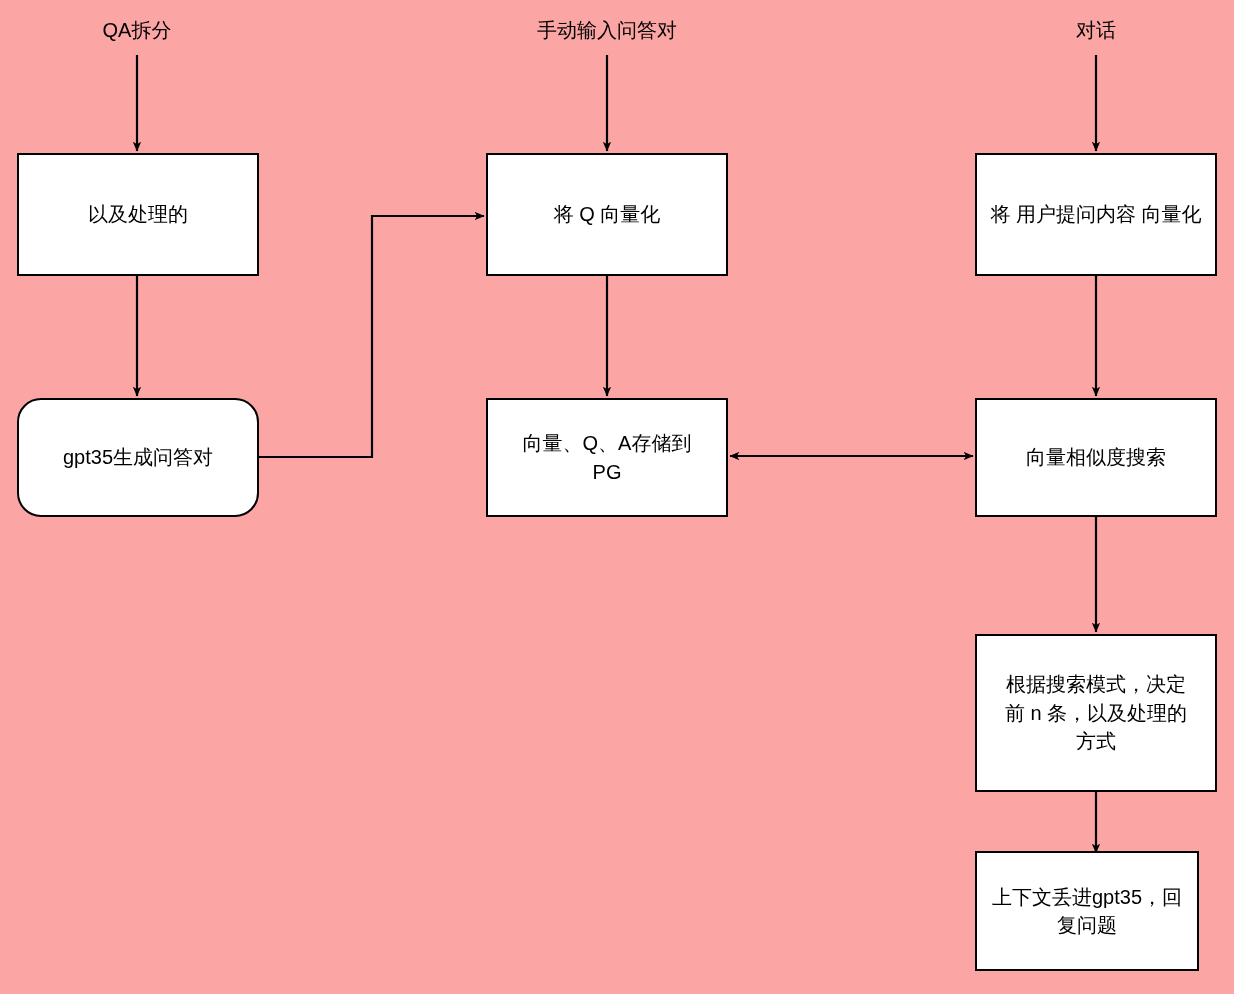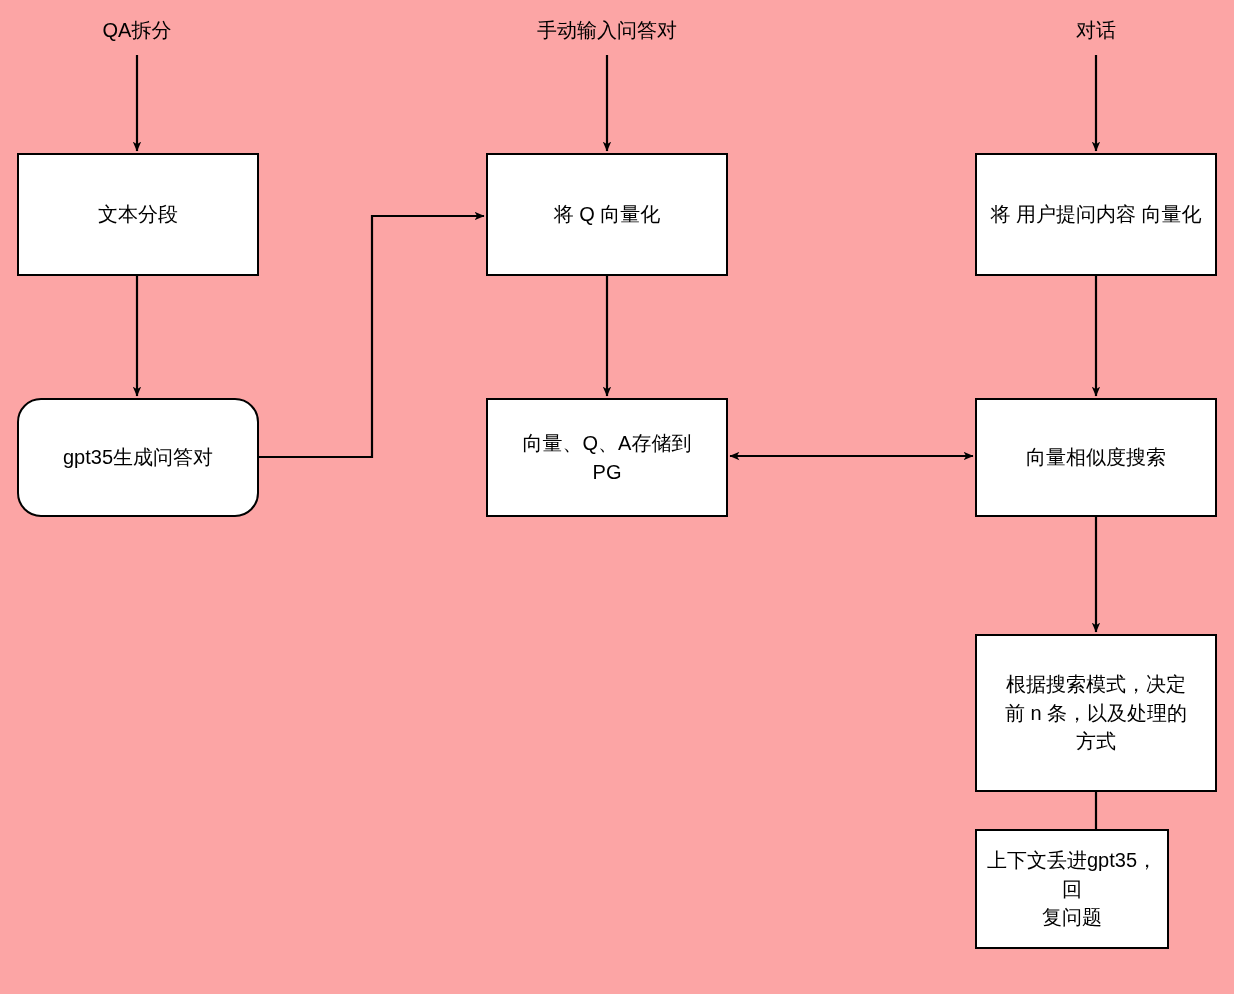--- a/index.html
+++ b/index.html
@@ -90,33 +90,33 @@
       <path d="M1096,517 L1096,632" marker-end="url(#ah)"></path>
 
       <path d="M1096,757 L1096,853" marker-end="url(#ah)"></path>
     </g>
   </svg>
 
   <div class="edge-label" style="left:137px; top:18px;">QA拆分</div>
   <div class="edge-label" style="left:607px; top:18px;">手动输入问答对</div>
   <div class="edge-label" style="left:1096px; top:18px;">对话</div>
 
-  <div class="node" style="left:17px; top:153px; width:242px; height:123px;">文本分段</div>
+  <div class="node" style="left:17px; top:153px; width:242px; height:123px;">以及处理的</div>
 
   <div class="node" style="left:17px; top:398px; width:242px; height:119px;border-radius:24px;">gpt35生成问答对</div>
 
   <div class="node" style="left:486px; top:398px; width:242px; height:119px;">向量、Q、A存储到
 PG</div>
 
   <div class="node" style="left:486px; top:153px; width:242px; height:123px;">将 Q 向量化</div>
 
   <div class="node" style="left:975px; top:153px; width:242px; height:123px;">将 用户提问内容 向量化</div>
 
   <div class="node" style="left:975px; top:398px; width:242px; height:119px;">向量相似度搜索</div>
 
   <div class="node" style="left:975px; top:634px; width:242px; height:158px;">根据搜索模式，决定
 前 n 条，以及处理的
 方式</div>
 
-  <div class="node" style="left:975px; top:829px; width:194px; height:120px;">上下文丢进gpt35，回
+  <div class="node" style="left:975px; top:851px; width:224px; height:120px;">上下文丢进gpt35，回
 复问题</div>
 
 </div>
 
 </body></html>

